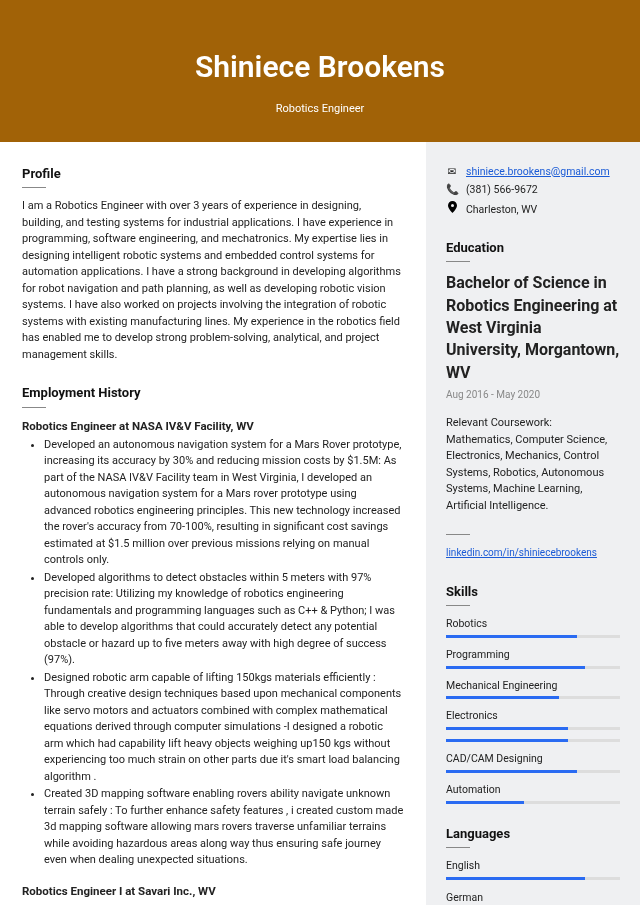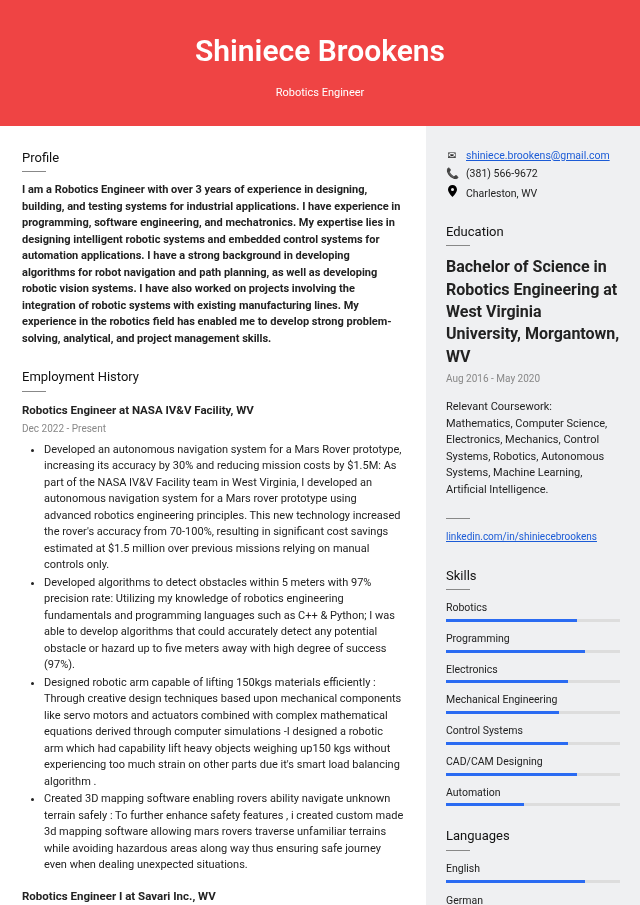--- a/index.html
+++ b/index.html
@@ -5,44 +5,44 @@
 * { box-sizing: border-box; margin: 0; padding: 0; }
 body {
   font-family: -apple-system, BlinkMacSystemFont, "Segoe UI", Roboto, Helvetica, Arial, sans-serif;
   font-size: 11px;
   line-height: 1.5;
   color: #222;
   width: 640px;
   background: #fff;
 }
 .header {
-  background: #ef4444;
+  background: #a16207;
   color: #fff;
   text-align: center;
-  padding: 28px 20px 24px;
+  padding: 44px 20px 24px;
 }
 .header h1 { font-size: 30px; font-weight: 600; margin-bottom: 12px; }
 .header .subtitle { font-size: 11px; }
 .body { display: flex; }
 .main { flex: 1; padding: 22px 22px 10px 22px; }
 .sidebar { width: 214px; background: #eff0f2; padding: 22px 20px 10px 20px; }
 .section-title {
   font-size: 13px;
-  font-weight: 400;
+  font-weight: 700;
   color: #111;
   margin-bottom: 4px;
 }
 .section-rule {
   width: 24px;
   height: 1px;
   background: #888;
   margin-bottom: 10px;
 }
 .section { margin-bottom: 20px; }
-.profile-text { font-size: 11px; line-height: 1.5; font-weight: bold; }
+.profile-text { font-size: 11px; line-height: 1.5; }
 .job { margin-bottom: 14px; }
 .job-title { font-size: 11.5px; font-weight: 700; margin-bottom: 2px; }
 .job-dates { font-size: 10px; color: #888; margin-bottom: 6px; }
 ul { padding-left: 22px; }
 li { font-size: 11px; margin-bottom: 1px; line-height: 1.5; }
 .contact-row { display: flex; align-items: center; gap: 8px; font-size: 10.5px; margin-bottom: 3px; }
 .contact-row .icon { width: 12px; text-align: center; flex-shrink: 0; }
 .link { color: #1b5bd6; text-decoration: underline; }
 .edu-title { font-size: 16px; font-weight: 700; line-height: 1.4; margin-bottom: 3px; }
 .edu-dates { font-size: 10px; color: #888; margin-bottom: 13px; }
@@ -69,21 +69,20 @@
       <div class="section-rule"></div>
       <div class="profile-text">I am a Robotics Engineer with over 3 years of experience in designing, building, and testing systems for industrial applications. I have experience in programming, software engineering, and mechatronics. My expertise lies in designing intelligent robotic systems and embedded control systems for automation applications. I have a strong background in developing algorithms for robot navigation and path planning, as well as developing robotic vision systems. I have also worked on projects involving the integration of robotic systems with existing manufacturing lines. My experience in the robotics field has enabled me to develop strong problem-solving, analytical, and project management skills.</div>
     </div>
 
     <div class="section">
       <div class="section-title">Employment History</div>
       <div class="section-rule"></div>
 
       <div class="job">
         <div class="job-title">Robotics Engineer at NASA IV&amp;V Facility, WV</div>
-        <div class="job-dates">Dec 2022 - Present</div>
         <ul>
           <li>Developed an autonomous navigation system for a Mars Rover prototype, increasing its accuracy by 30% and reducing mission costs by $1.5M: As part of the NASA IV&amp;V Facility team in West Virginia, I developed an autonomous navigation system for a Mars rover prototype using advanced robotics engineering principles. This new technology increased the rover's accuracy from 70-100%, resulting in significant cost savings estimated at $1.5 million over previous missions relying on manual controls only.</li>
           <li>Developed algorithms to detect obstacles within 5 meters with 97% precision rate: Utilizing my knowledge of robotics engineering fundamentals and programming languages such as C++ &amp; Python; I was able to develop algorithms that could accurately detect any potential obstacle or hazard up to five meters away with high degree of success (97%).</li>
           <li>Designed robotic arm capable of lifting 150kgs materials efficiently : Through creative design techniques based upon mechanical components like servo motors and actuators combined with complex mathematical equations derived through computer simulations -I designed a robotic arm which had capability lift heavy objects weighing up150 kgs without experiencing too much strain on other parts due it's smart load balancing algorithm .</li>
           <li>Created 3D mapping software enabling rovers ability navigate unknown terrain safely : To further enhance safety features , i created custom made 3d mapping software allowing mars rovers traverse unfamiliar terrains while avoiding hazardous areas along way thus ensuring safe journey even when dealing unexpected situations.</li>
         </ul>
       </div>
 
       <div class="job">
         <div class="job-title">Robotics Engineer I at Savari Inc., WV</div>
@@ -137,33 +136,32 @@
               <div class="skill-fill" style="width:75%"></div>
             </div>
           </div>
           <div class="skill">
             <div class="skill-name">Programming</div>
             <div class="skill-bar">
               <div class="skill-fill" style="width:80%"></div>
             </div>
           </div>
           <div class="skill">
+            <div class="skill-name">Mechanical Engineering</div>
+            <div class="skill-bar">
+              <div class="skill-fill" style="width:65%"></div>
+            </div>
+          </div>
+          <div class="skill">
             <div class="skill-name">Electronics</div>
             <div class="skill-bar">
               <div class="skill-fill" style="width:70%"></div>
             </div>
           </div>
           <div class="skill">
-            <div class="skill-name">Mechanical Engineering</div>
-            <div class="skill-bar">
-              <div class="skill-fill" style="width:65%"></div>
-            </div>
-          </div>
-          <div class="skill">
-            <div class="skill-name">Control Systems</div>
             <div class="skill-bar">
               <div class="skill-fill" style="width:70%"></div>
             </div>
           </div>
           <div class="skill">
             <div class="skill-name">CAD/CAM Designing</div>
             <div class="skill-bar">
               <div class="skill-fill" style="width:75%"></div>
             </div>
           </div>

